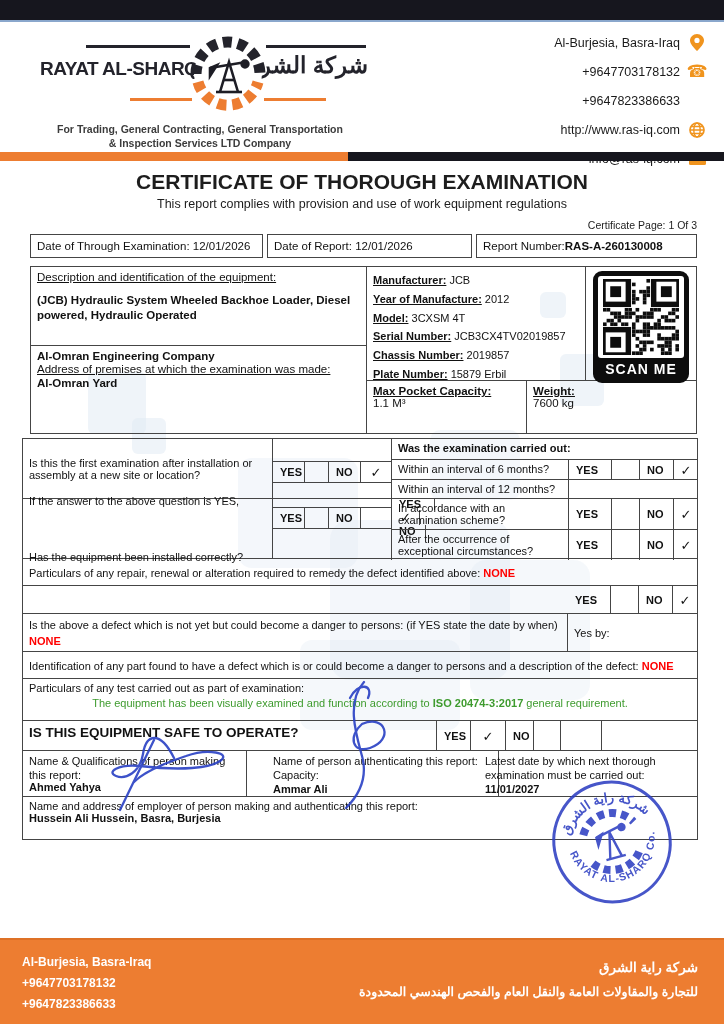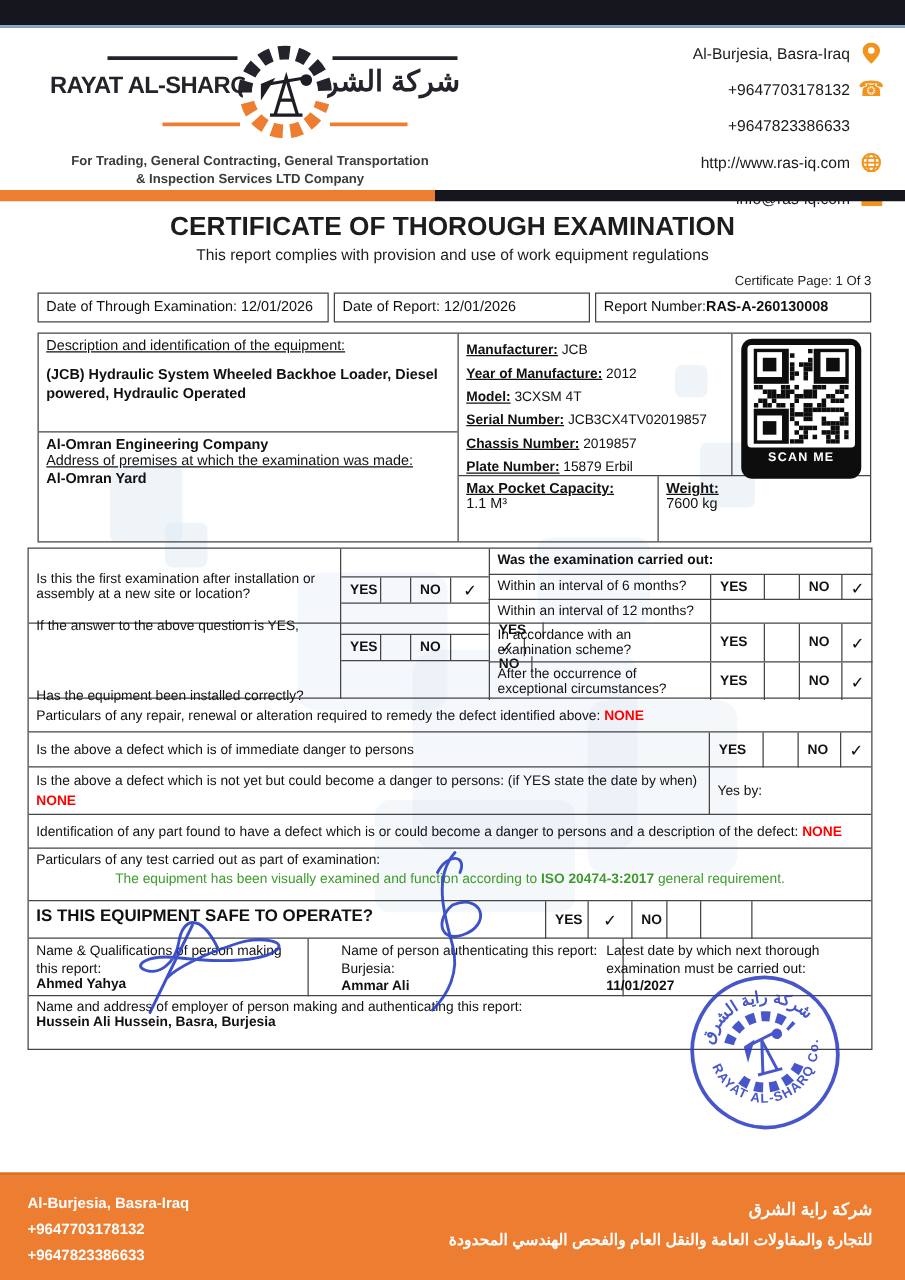--- a/index.html
+++ b/index.html
@@ -38,21 +38,21 @@
   .bt{border-top:1px solid #454545;}
   .bl{border-left:1px solid #454545;}
   .cell{box-sizing:border-box;padding:4px 6px;font-size:11.5px;color:#111;}
   .u{text-decoration:underline;}
   .b{font-weight:bold;}
   .red{color:#FF0000;font-weight:bold;}
   .spec-line{font-size:11px;line-height:18.8px;white-space:nowrap;}
   
   .qrbox{width:96px;height:112px;background:#0d0d0d;border-radius:9px;margin:4px auto 0 auto;padding:5px;box-sizing:border-box;}
   .qrwhite{width:86px;height:82px;background:#fff;border-radius:3px;display:flex;align-items:center;justify-content:center;}
-  .qrlabel{color:#fff;font-size:10px;font-weight:bold;text-align:center;letter-spacing:1px;margin-top:3px;}
+  .qrlabel{color:#fff;font-size:14px;font-weight:bold;text-align:center;letter-spacing:1px;margin-top:3px;}
   
   .extable{left:22px;top:438px;width:676px;height:402px;border:1px solid #454545;box-sizing:border-box;font-size:11px;color:#111;z-index:1;}
   .extable .row{position:absolute;left:0;width:674px;box-sizing:border-box;}
   .exc{position:absolute;box-sizing:border-box;padding:3px 6px;}
   .yn{font-weight:bold;display:flex;align-items:center;padding-left:7px;box-sizing:border-box;}
   .chk{display:flex;align-items:center;justify-content:center;font-size:13px;box-sizing:border-box;}
   .ynbox{position:absolute;display:flex;box-sizing:border-box;}
   .ynbox>div{height:100%;}
   .greenline{color:#3E9B2E;text-align:center;margin-top:3px;}
   .safelabel{font-size:13.5px;font-weight:bold;padding-top:4px;}
@@ -400,21 +400,20 @@
       </div>
     </div>
 
     <div class="row bb" style="top:120px;height:27px;">
       <div class="exc" style="left:0;top:0;width:674px;height:27px;display:flex;align-items:center;">
         <span><span>Particulars of any repair, renewal or alteration required to remedy the defect identified above: </span><span class="red">NONE</span></span>
       </div>
     </div>
 
     <div class="row bb" style="top:147px;height:28px;">
-      <div class="exc br" style="left:0;top:0;width:545px;height:28px;display:flex;align-items:center;">Is the above a defect which is of immediate danger to persons</div>
       <div class="yn br abs" style="left:545px;top:0;width:43px;height:28px;">YES</div>
       <div class="chk br abs" style="left:588px;top:0;width:28px;height:28px;"></div>
       <div class="yn br abs" style="left:616px;top:0;width:34px;height:28px;">NO</div>
       <div class="chk abs" style="left:650px;top:0;width:24px;height:28px;">✓</div>
     </div>
 
     <div class="row bb" style="top:213px;height:27px;">
       <div class="exc" style="left:0;top:0;width:674px;height:27px;display:flex;align-items:center;">
         <span><span>Identification of any part found to have a defect which is or could become a danger to persons and a description of the defect: </span><span class="red">NONE</span></span>
       </div>
@@ -445,21 +444,21 @@
       <div class="abs br" style="left:538px;top:0;width:40px;height:30px;"></div>
     </div>
 
     <div class="row bb" style="top:312px;height:46px;">
       <div class="exc br" style="left:0;top:0;width:224px;height:46px;line-height:14px;">
         <div>Name &amp; Qualifications of person making this report:</div>
         <div class="b" style="position:absolute;bottom:3px;">Ahmed Yahya</div>
       </div>
       <div class="exc br abs" style="left:224px;top:0;width:232px;height:46px;line-height:14px;margin-left:20px;">
         <div>Name of person authenticating this report:</div>
-        <div>Burjesia:</div>
+        <div>Capacity:</div>
         <div class="b">Ammar Ali</div>
       </div>
       <div class="exc abs" style="left:456px;top:0;width:218px;height:46px;line-height:14px;">
         <div>Latest date by which next thorough examination must be carried out:</div>
         <div class="b">11/01/2027</div>
       </div>
     </div>
 
     <div class="row" style="top:358px;height:44px;">
       <div class="exc" style="left:0;top:0;width:674px;height:44px;">

